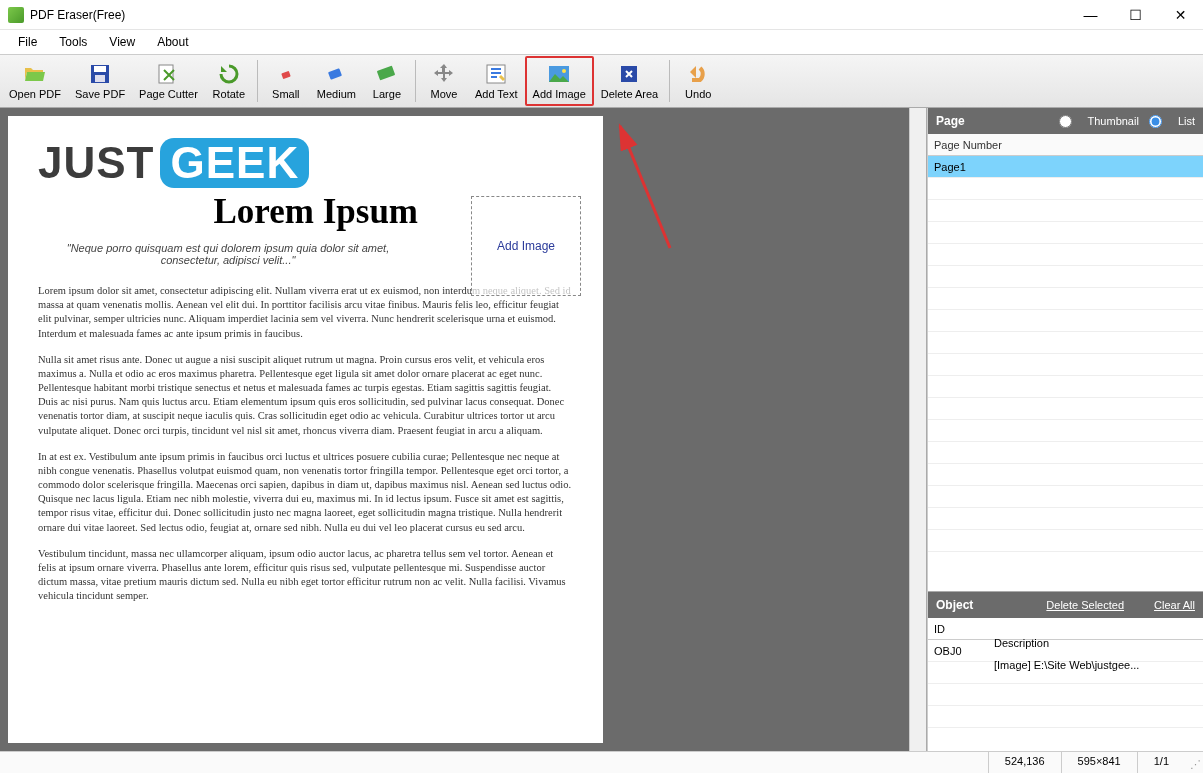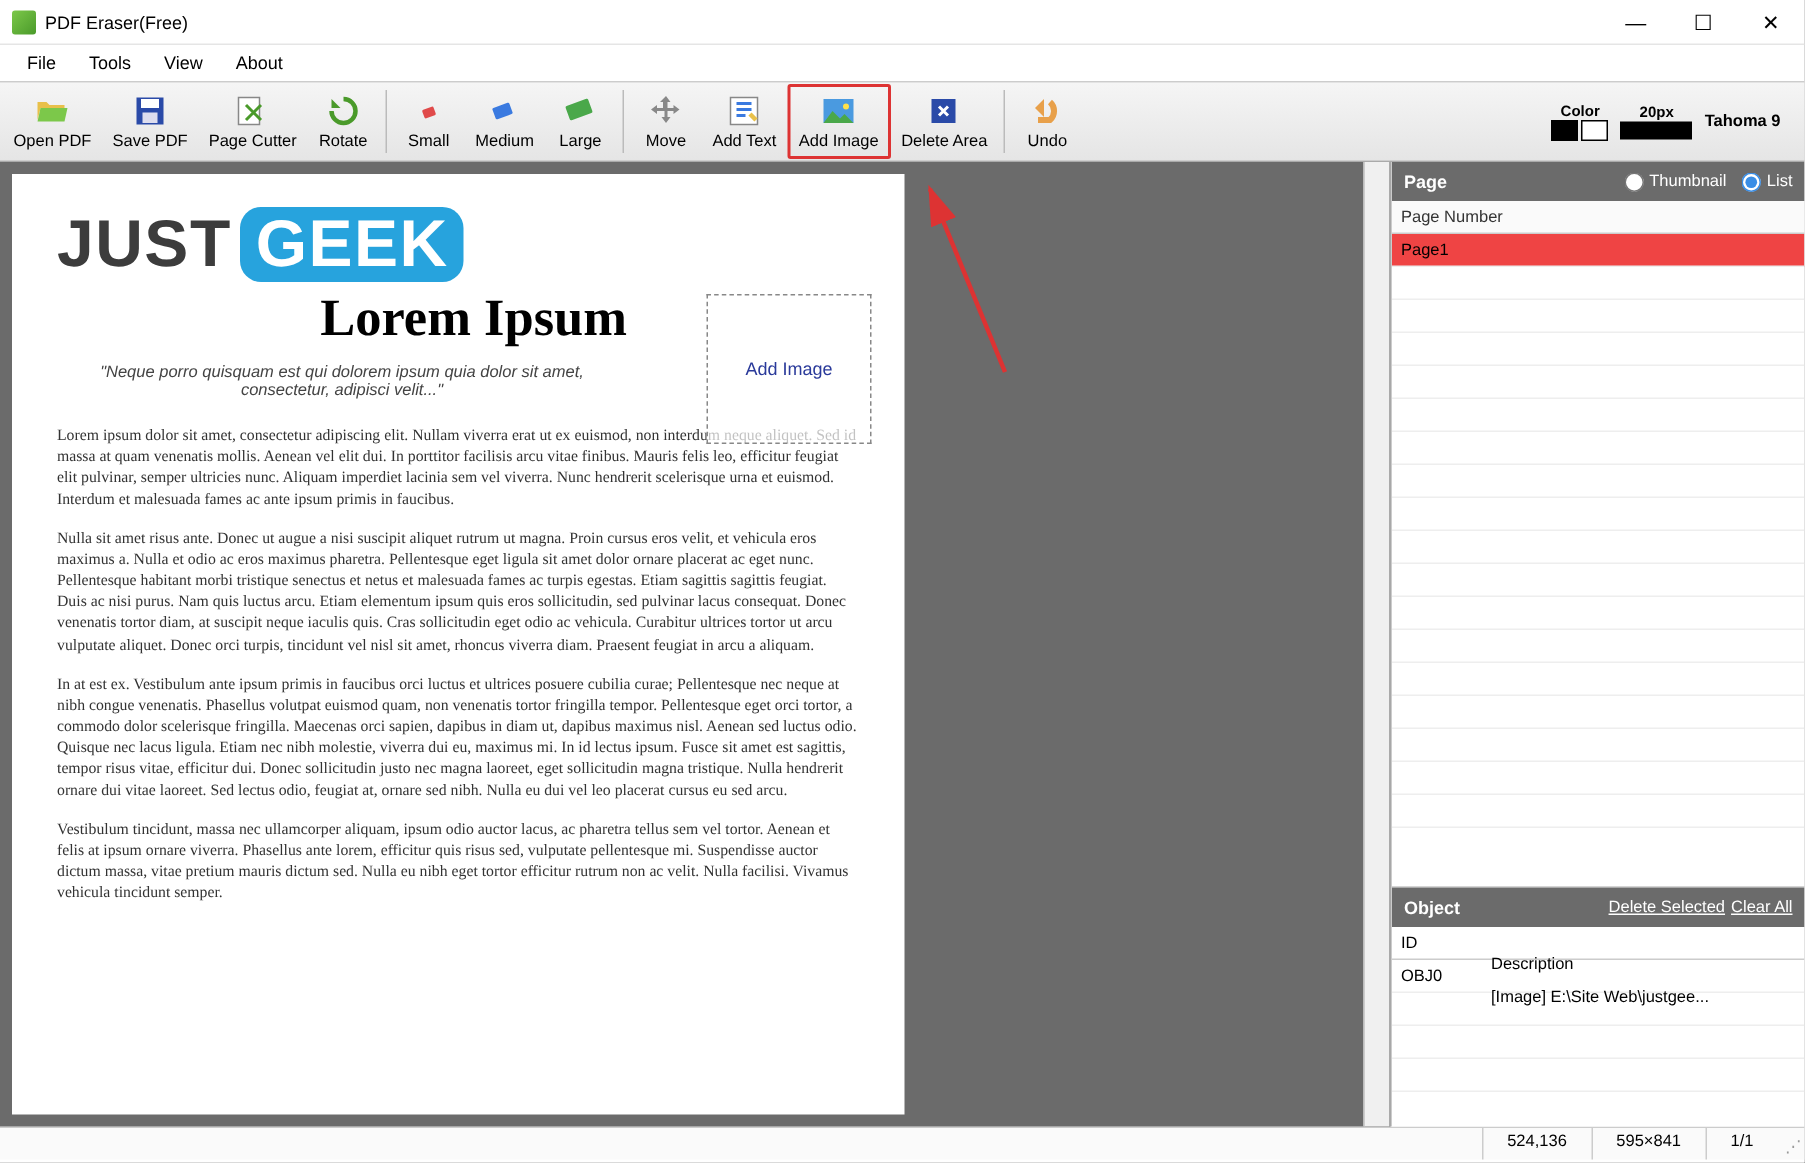--- a/index.html
+++ b/index.html
@@ -43,25 +43,25 @@
 .page-title { font-family: "Times New Roman", serif; font-size: 35px; text-align: right; margin-top: 4px; width: 380px; font-weight: bold; }
 .page-quote { font-style: italic; font-size: 11px; color: #444; text-align: center; width: 380px; margin: 10px 0 18px; }
 .body-text p { font-size: 10.5px; color: #333; line-height: 1.35; margin-bottom: 12px; text-align: left; font-family: Liberation Serif, serif; }
 .add-image-ph { position: absolute; top: 80px; right: 22px; width: 110px; height: 100px; border: 1px dashed #888; display: flex; align-items: center; justify-content: center; color: #2a3a9a; font-size: 12px; background: rgba(255,255,255,0.7); }
 
 .arrow { position: absolute; pointer-events: none; }
 
 .side-panels { width: 276px; background: #fff; display: flex; flex-direction: column; border-left: 1px solid #ccc; }
 .panel-header { background: #6b6b6b; color: #fff; height: 26px; display: flex; align-items: center; padding: 13px 8px; font-size: 12px; }
 .panel-header .hdr-title { font-weight: bold; flex: 1; }
-.panel-header label { display: flex; align-items: center; gap: 4px; margin-left: 10px; font-size: 11px; }
-.panel-header a { color: #fff; text-decoration: underline; margin-left: 4px; font-size: 11px; cursor: pointer; }
+.panel-header label { display: flex; align-items: center; gap: 16px; margin-left: 10px; font-size: 11px; }
+.panel-header a { color: #fff; text-decoration: underline; margin-left: 30px; font-size: 11px; cursor: pointer; }
 .list-header { display: flex; border-bottom: 1px solid #ccc; background: #fafafa; height: 22px; align-items: center; padding-left: 6px; font-size: 11px; color: #333; }
 .page-list { flex: 1; overflow-y: auto; }
-.page-row { height: 22px; display: flex; align-items: center; padding-left: 6px; border-bottom: 1px solid #eee; background: #ef4444; font-size: 11px; text-align: right; }
+.page-row { height: 22px; display: flex; align-items: center; padding-left: 6px; border-bottom: 1px solid #eee; background: #7dd3fc; font-size: 11px; text-align: right; }
 .empty-row { height: 22px; border-bottom: 1px solid #eee; }
 .object-panel { height: 160px; border-top: 1px solid #aaa; display: flex; flex-direction: column; }
 .obj-table { flex: 1; overflow: auto; }
 .obj-head { display: flex; border-bottom: 1px solid #ccc; height: 22px; align-items: center; font-size: 11px; }
 .obj-head .c1, .obj-row .c1 { width: 60px; padding-left: 6px; }
 .obj-head .c2, .obj-row .c2 { flex: 1; padding-left: 6px; margin-top: 29px; }
 .obj-row { display: flex; height: 22px; align-items: center; font-size: 11px; border-bottom: 1px solid #eee; }
 
 .statusbar { height: 22px; border-top: 1px solid #ccc; display: flex; background: #fafafa; font-size: 11px; }
 .status-spacer { flex: 1; }
@@ -195,34 +195,20 @@
   <div class="tool-btn">
     <div class="tool-icon">
         <svg width="24" height="24">
           <path d="M14 6a8 8 0 0 1 0 12H6" fill="none" stroke="#e8a04a" stroke-width="4"></path>
           <path d="M10 4L4 10l6 6z" fill="#e8a04a"></path>
         </svg>
       </div>
     <div class="tool-label">Undo</div>
   </div>
   <div class="toolbar-spacer"></div>
-  <div class="toolbar-right">
-    <div class="color-group">
-      <div class="lbl">Color</div>
-      <div class="color-swatches">
-        <div class="swatch black"></div>
-        <div class="swatch white"></div>
-      </div>
-    </div>
-    <div class="px-group">
-      <div class="lbl">20px</div>
-      <div class="px-bar"></div>
-    </div>
-    <div class="font-group">Tahoma 9</div>
-  </div>
 </div>
 
 <div class="workspace">
   <div class="doc-area">
     <div class="doc-page">
       <div class="logo">
         <span class="just">JUST</span>
         <span class="geek">GEEK</span>
       </div>
       <div class="page-title">Lorem Ipsum</div>

